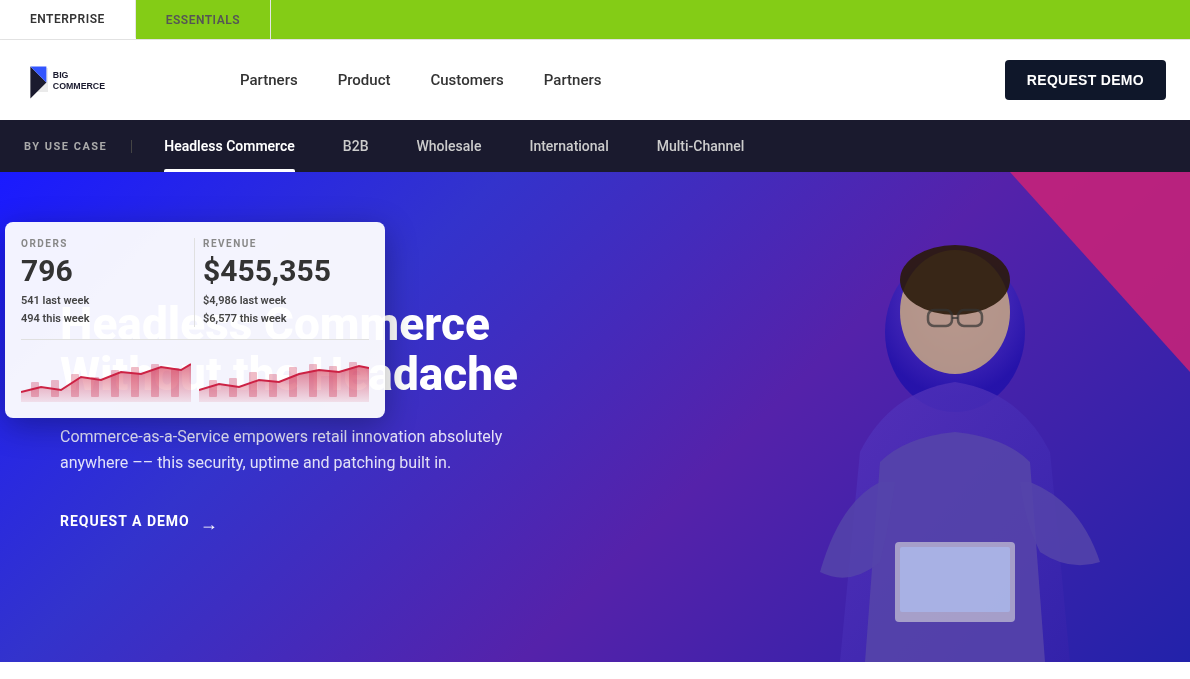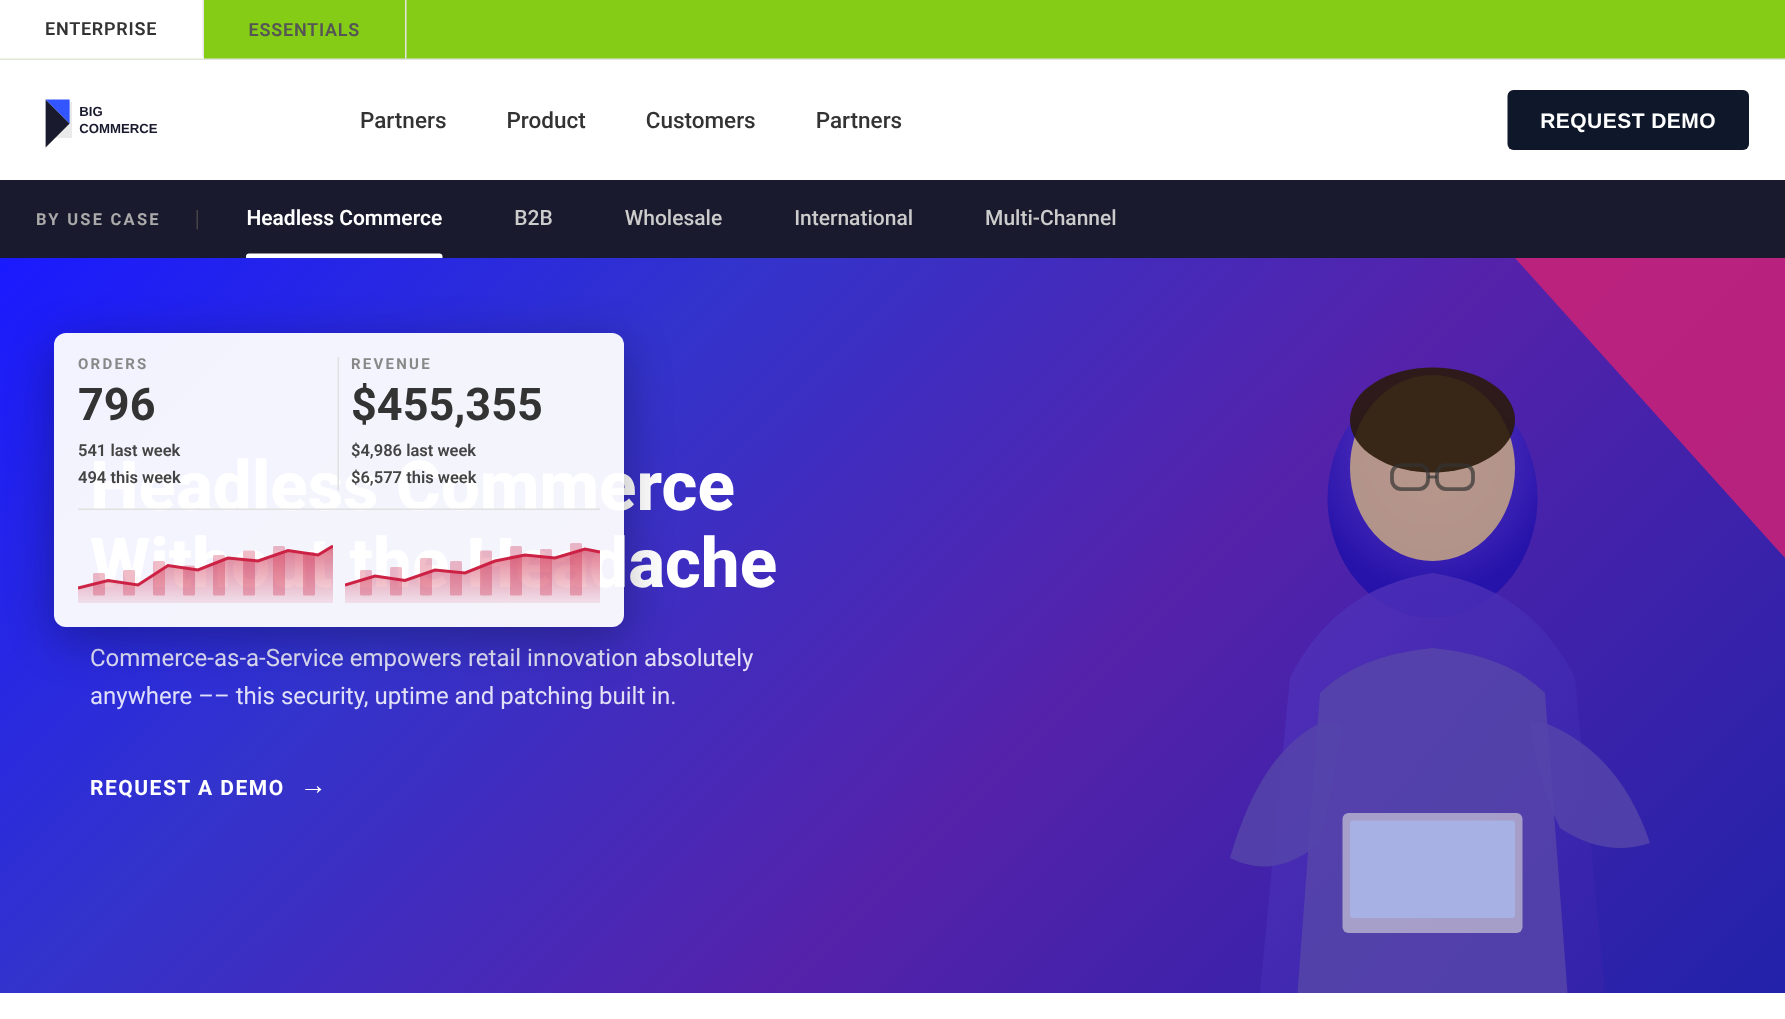--- a/index.html
+++ b/index.html
@@ -169,39 +169,39 @@
     }
     .hero-subtitle {
       font-size: 16px;
       color: rgba(255,255,255,0.85);
       line-height: 1.6;
       margin-bottom: 36px;
       max-width: 480px;
     }
     .hero-cta {
       display: inline-flex;
-      align-items: flex-end;
+      align-items: flex-start;
       gap: 10px;
       color: #fff;
       font-size: 14px;
       font-weight: 700;
       letter-spacing: 1px;
       text-transform: uppercase;
       text-decoration: none;
       cursor: pointer;
     }
     .hero-cta .arrow {
       font-size: 18px;
     }
 
     
     .analytics-card {
       position: absolute;
       top: 50px;
-      left: 36px;
+      left: 5px;
       background: rgba(255,255,255,0.95);
       border-radius: 8px;
       width: 380px;
       padding: 16px;
       box-shadow: 0 8px 32px rgba(0,0,0,0.3);
       z-index: 10;
     }
     .analytics-card-header {
       display: grid;
       grid-template-columns: 1fr 1fr;

